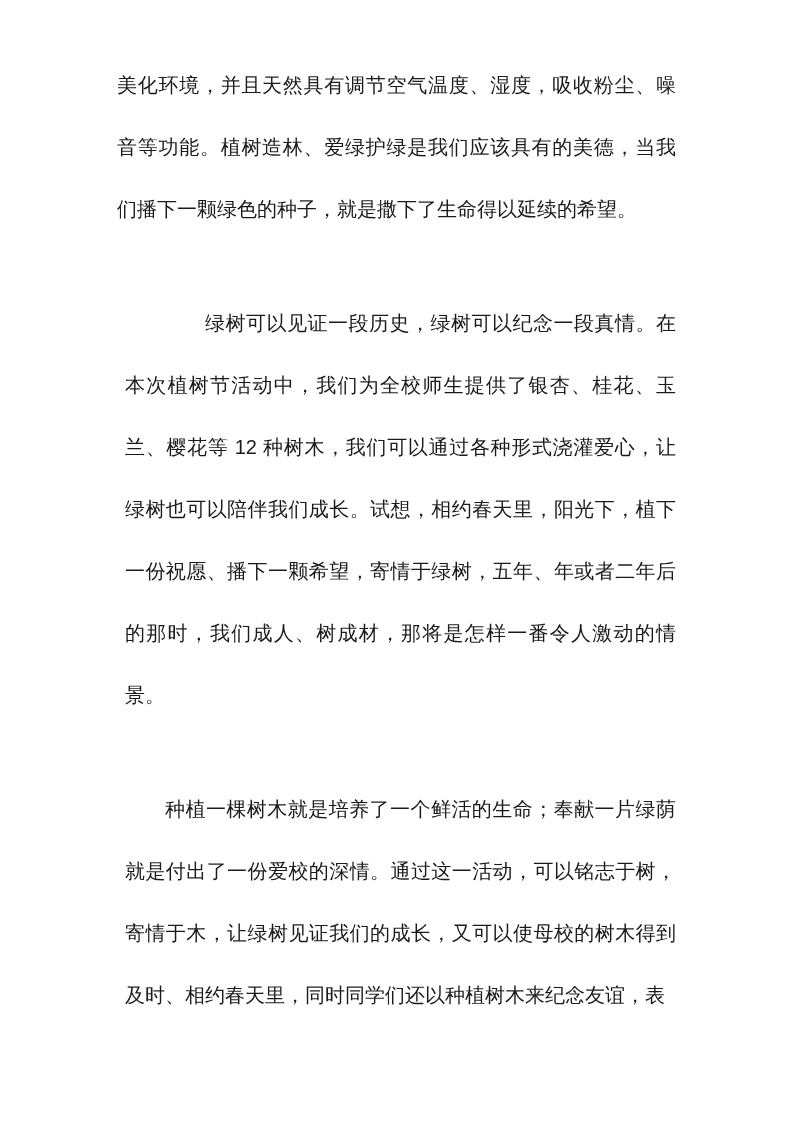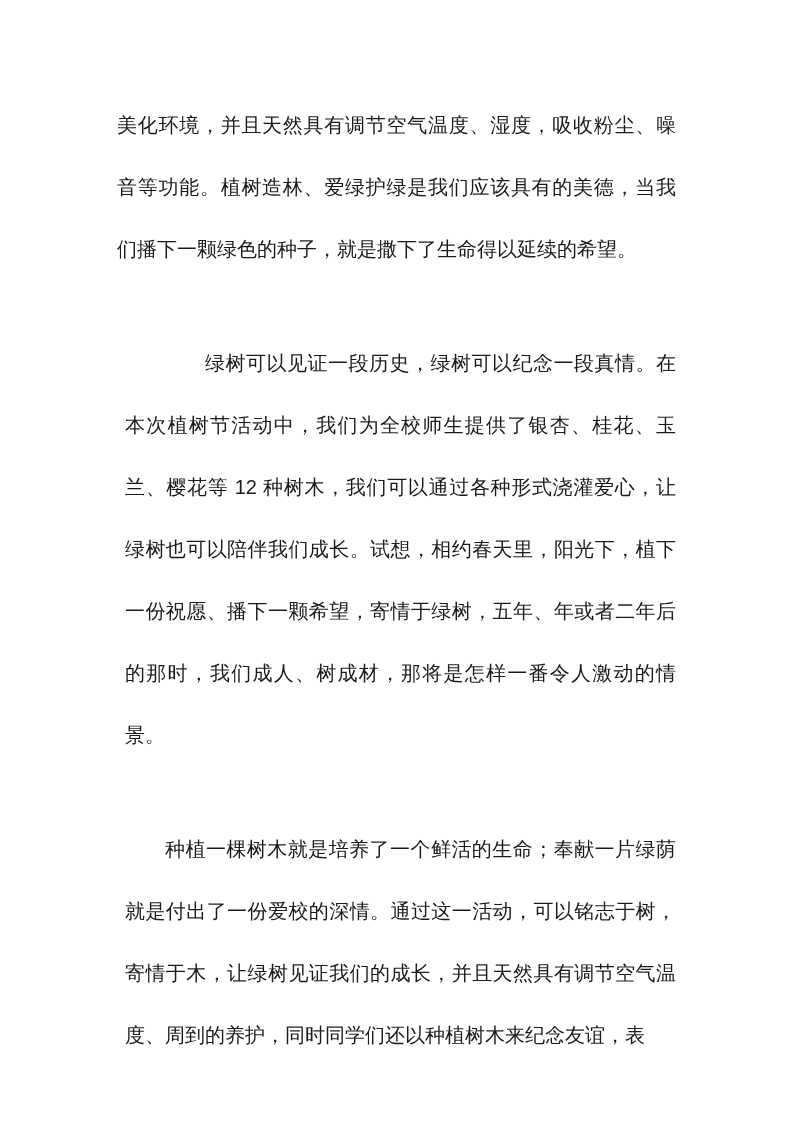--- a/index.html
+++ b/index.html
@@ -7,21 +7,21 @@
     padding: 0;
     background: #ffffff;
   }
   .page {
     position: relative;
     width: 793px;
     height: 1122px;
     margin: 0 auto;
     background: #ffffff;
     box-sizing: border-box;
-    padding: 94px 117px 0 117px;
+    padding: 54px 117px 0 117px;
     overflow: hidden;
     font-family: "Liberation Sans", "DejaVu Sans", sans-serif;
   }
   .doc-body p {
     margin: 0;
     font-size: 20px;
     line-height: 62px;
     color: #1a1a1a;
     text-align: justify;
     text-justify: inter-ideograph;
@@ -36,15 +36,15 @@
   .indent-4 { text-indent: 80px; }
   .indent-2 { text-indent: 40px; }
 </style>
 </head>
 <body>
 
 <div class="page">
   <div class="doc-body">
     <p class="indent-0">美化环境，并且天然具有调节空气温度、湿度，吸收粉尘、噪音等功能。植树造林、爱绿护绿是我们应该具有的美德，当我们播下一颗绿色的种子，就是撒下了生命得以延续的希望。</p>
     <p class="indent-4">绿树可以见证一段历史，绿树可以纪念一段真情。在本次植树节活动中，我们为全校师生提供了银杏、桂花、玉兰、樱花等 12 种树木，我们可以通过各种形式浇灌爱心，让绿树也可以陪伴我们成长。试想，相约春天里，阳光下，植下一份祝愿、播下一颗希望，寄情于绿树，五年、年或者二年后的那时，我们成人、树成材，那将是怎样一番令人激动的情景。</p>
-    <p class="indent-2">种植一棵树木就是培养了一个鲜活的生命；奉献一片绿荫就是付出了一份爱校的深情。通过这一活动，可以铭志于树，寄情于木，让绿树见证我们的成长，并且天然具有调节空气温度、周到的养护，同时同学们还以种植树木来纪念友谊，表</p>
+    <p class="indent-2">种植一棵树木就是培养了一个鲜活的生命；奉献一片绿荫就是付出了一份爱校的深情。通过这一活动，可以铭志于树，寄情于木，让绿树见证我们的成长，又可以使母校的树木得到及时、相约春天里，同时同学们还以种植树木来纪念友谊，表</p>
   </div>
 </div>
 
 </body></html>

